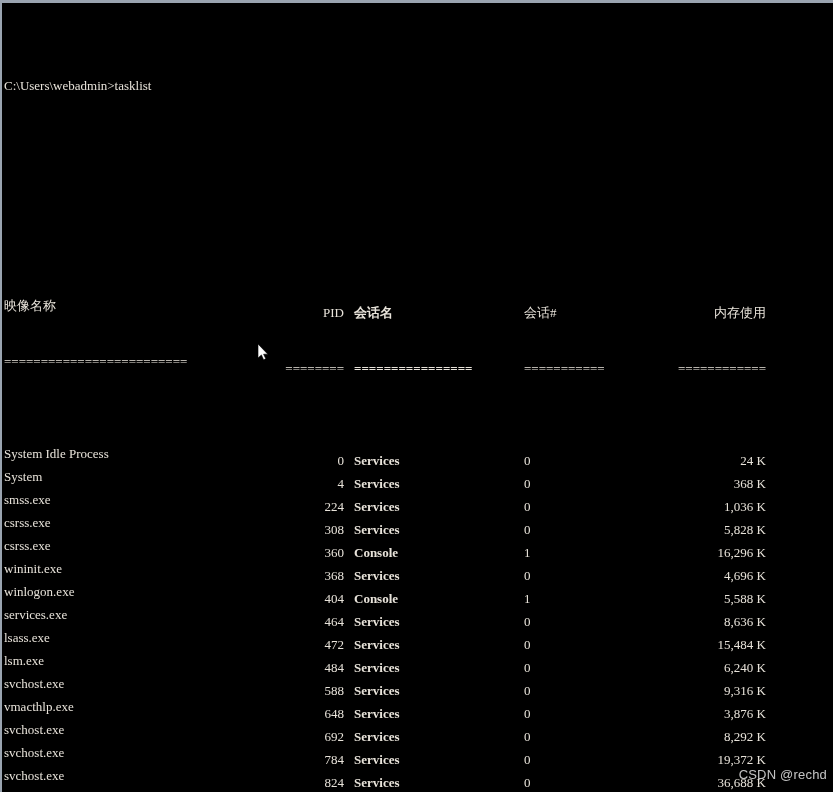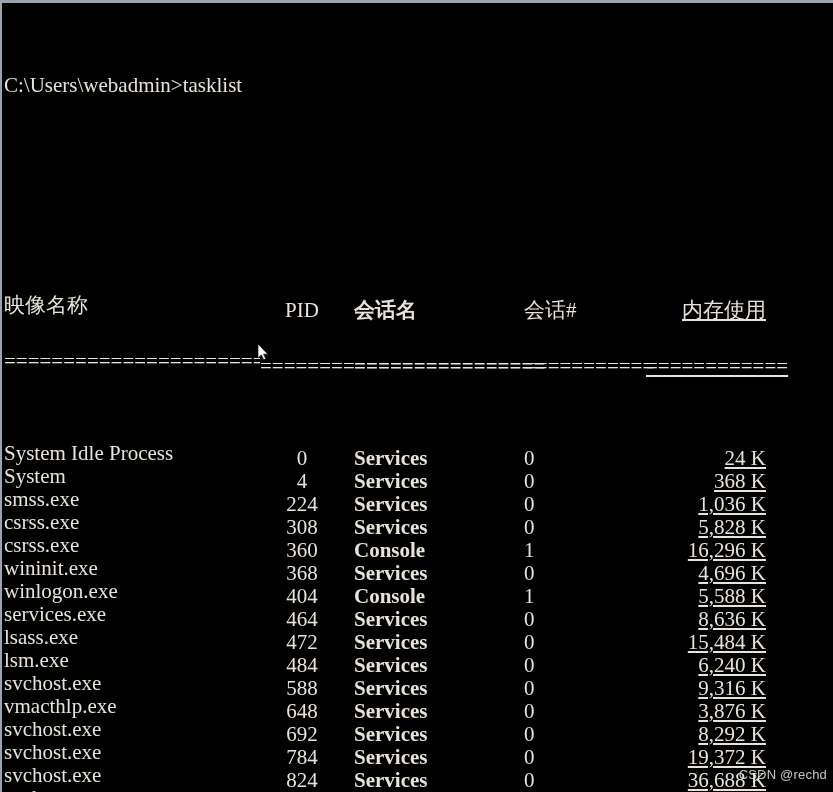--- a/index.html
+++ b/index.html
@@ -21,45 +21,45 @@
     position: absolute;
     left: 0px;
     top: 0px;
     width: 831px;
     height: 789px;
     padding: 2px 0 0 2px;
     box-sizing: border-box;
     background: #000000;
     color: #e8e3da;
     font-family: "Liberation Serif", "DejaVu Serif", serif;
-    font-size: 21px;
+    font-size: 13px;
     line-height: 23px;
     white-space: pre;
     overflow: hidden;
     letter-spacing: 0px;
   }
   .line {
     height: 23px;
     white-space: pre;
     font-family: "Liberation Serif", "DejaVu Serif", serif;
   }
   .blank { height: 23px; }
   .row {
     display: block;
     height: 23px;
     white-space: pre;
   }
   .c-name   { display: inline-block; width: 256px; overflow: hidden; }
-  .c-pid    { display: inline-block; width: 84px; text-align: center; }
+  .c-pid    { display: inline-block; width: 84px; text-align: right; }
   .c-gap1   { display: inline-block; width: 10px; }
   .c-sess   { display: inline-block; width: 160px; text-align: left; font-weight: bold; }
   .c-gap2   { display: inline-block; width: 10px; }
   .c-num    { display: inline-block; width: 112px; text-align: left; }
   .c-gap3   { display: inline-block; width: 10px; }
-  .c-mem    { display: inline-block; width: 120px; text-align: right; text-decoration: underline; }
+  .c-mem    { display: inline-block; width: 120px; text-align: right; }
   .hdr .c-name { text-align: left; margin-top: 36px; }
   .hdr .c-sess { text-align: left; }
   .sep span { display: inline-block; }
   #cursor {
     position: absolute;
     left: 256px;
     top: 341px;
     width: 12px;
     height: 19px;
     pointer-events: none;

